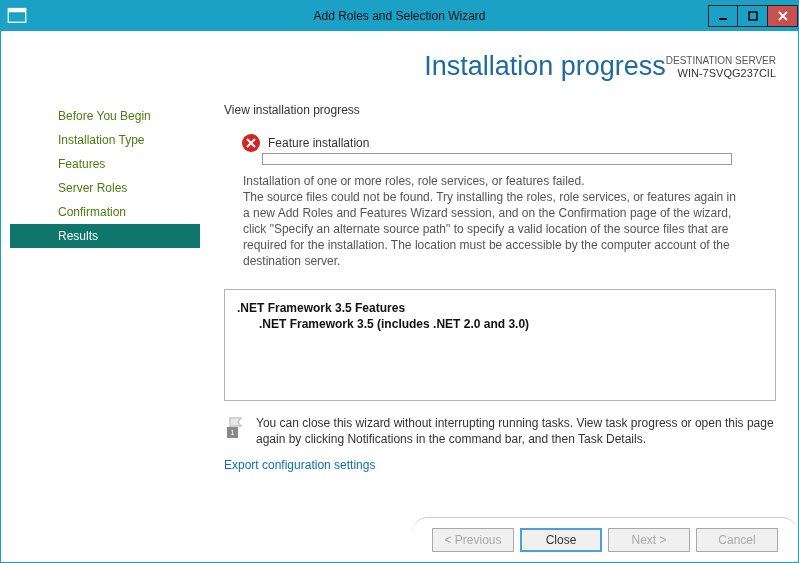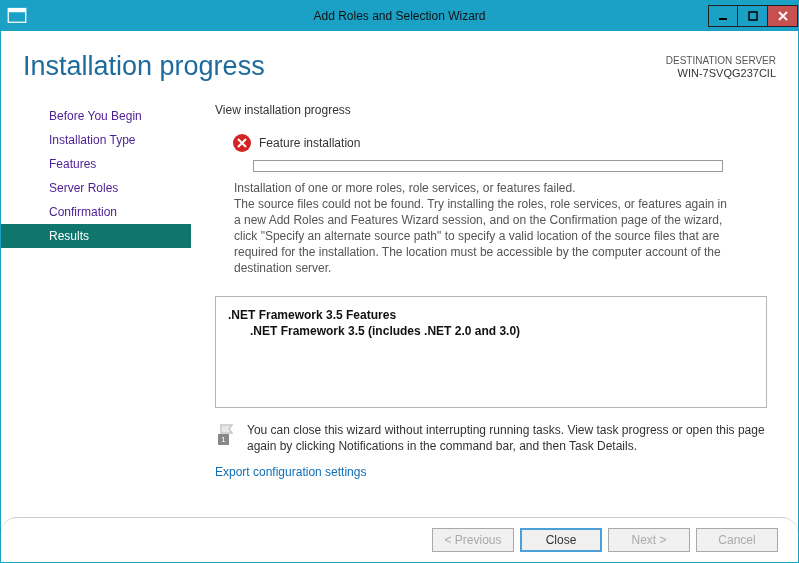--- a/index.html
+++ b/index.html
@@ -41,21 +41,21 @@
     width: 30px; height: 22px;
     margin-top: 0;
     display: flex; align-items: center; justify-content: center;
     border: 1px solid #222; border-left: none;
     background: #1ba1c5; cursor: pointer;
   }
   .titlebar .win-btn:first-child { border-left: 1px solid #222; }
   .titlebar .win-btn.close { background: #c75050; color: #fff; }
   .titlebar .win-btn svg { width: 10px; height: 10px; }
 
-  .body-area { flex: 1; background: #fff; display: flex; flex-direction: column; padding: 6px 0 0 0; }
+  .body-area { flex: 1; background: #fff; display: flex; flex-direction: column; padding: 6px 0 0 0; align-items: flex-end; }
 
   .header-row {
     display: flex;
     align-items: center;
     padding: 14px 22px 20px 22px;
   }
   .page-title {
     color: #1e6b9e;
     font-size: 27px;
     font-weight: 300;
@@ -74,21 +74,21 @@
     display: flex;
     padding: 0 0 0 0;
     overflow: hidden;
   }
   .sidebar {
     width: 190px;
     padding-top: 2px;
   }
   .sidebar .nav-item {
     padding: 5px 0 5px 48px;
-    color: #4c1d95;
+    color: #4d7c0f;
     font-size: 12px;
     cursor: default;
   }
   .sidebar .nav-item.active {
     background: #0f766e;
     color: #fff;
   }
   .content {
     flex: 1;
     padding: 0 22px 0 24px;
@@ -96,21 +96,21 @@
     font-size: 12px;
     line-height: 16px;
     overflow: hidden;
   }
   .content h3.section {
     font-weight: 400;
     font-size: 12px;
     color: #333;
     margin-bottom: 16px;
   }
-  .feat-row { display: flex; align-items: center; gap: 8px; margin-bottom: 8px; padding-left: 18px;}
+  .feat-row { display: flex; align-items: center; gap: 8px; margin-bottom: 1px; padding-left: 18px;}
   .err-icon {
     width: 18px; height: 18px;
     border-radius: 50%;
     background: #d32323;
     color: #fff;
     display: flex; align-items: center; justify-content: center;
     font-weight: bold;
   }
   .progress-track {
     height: 12px;

